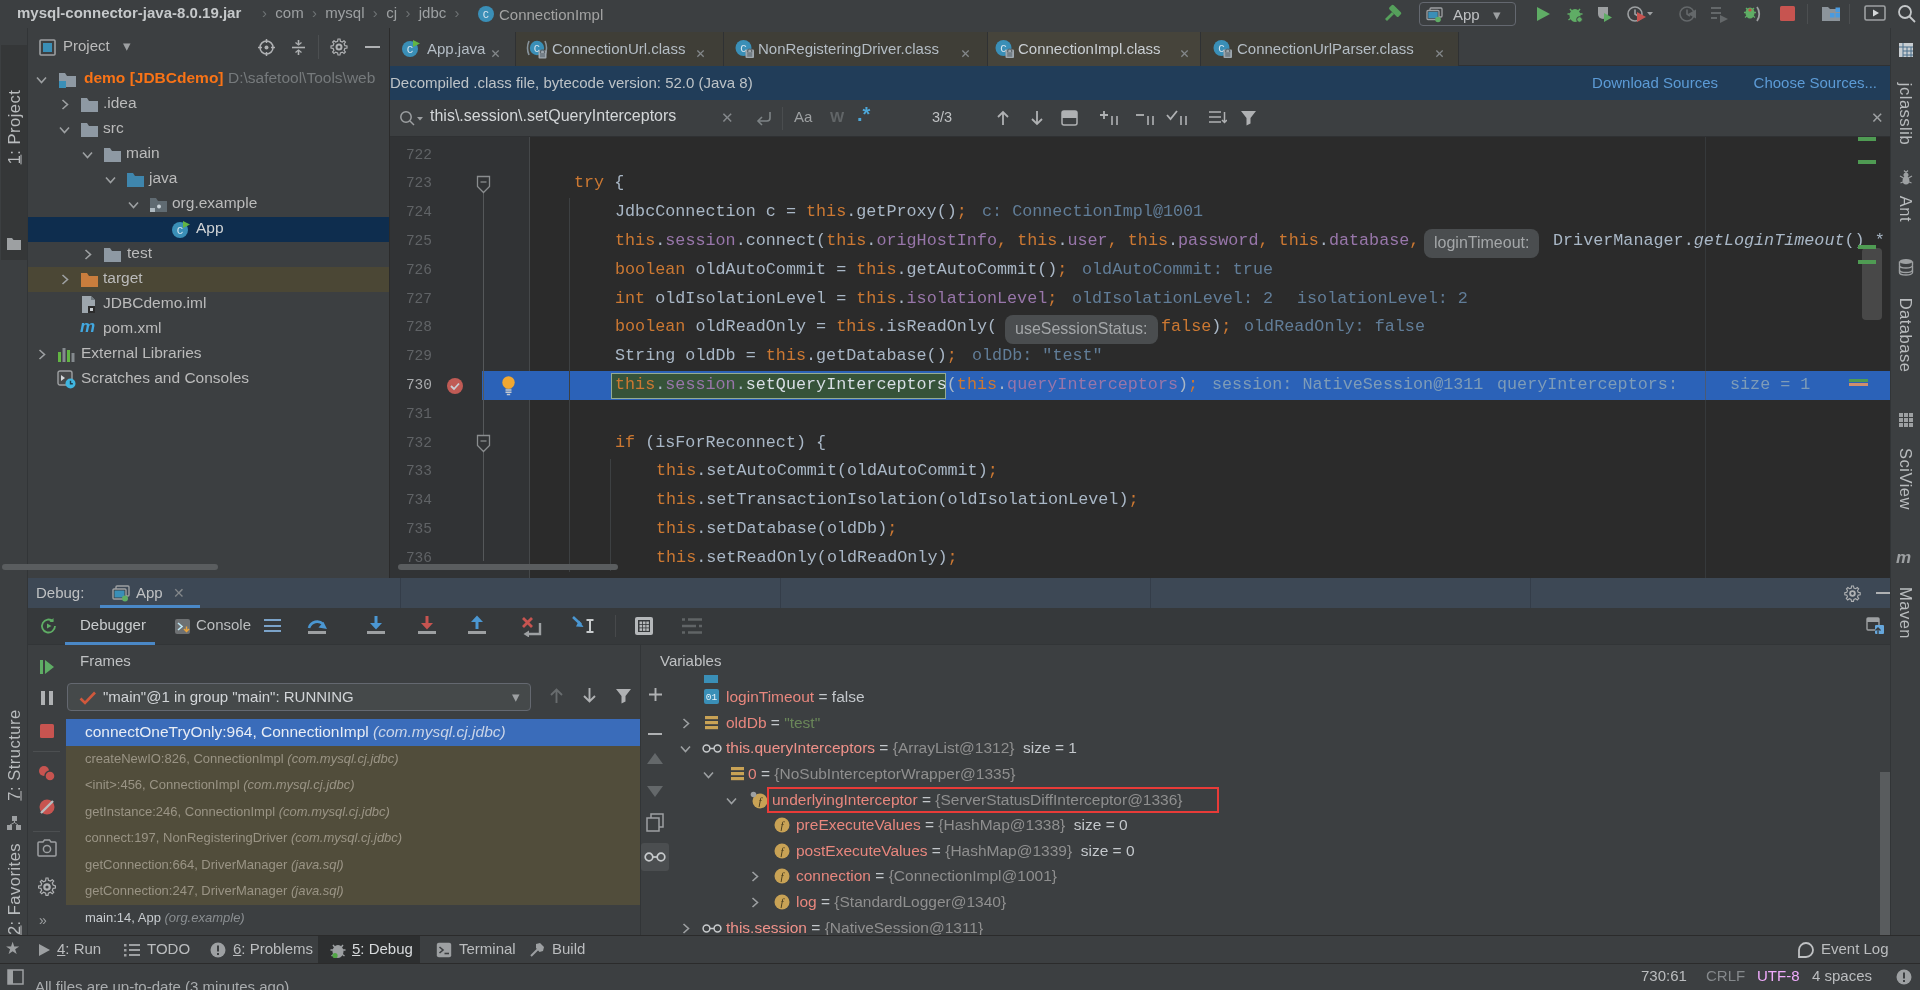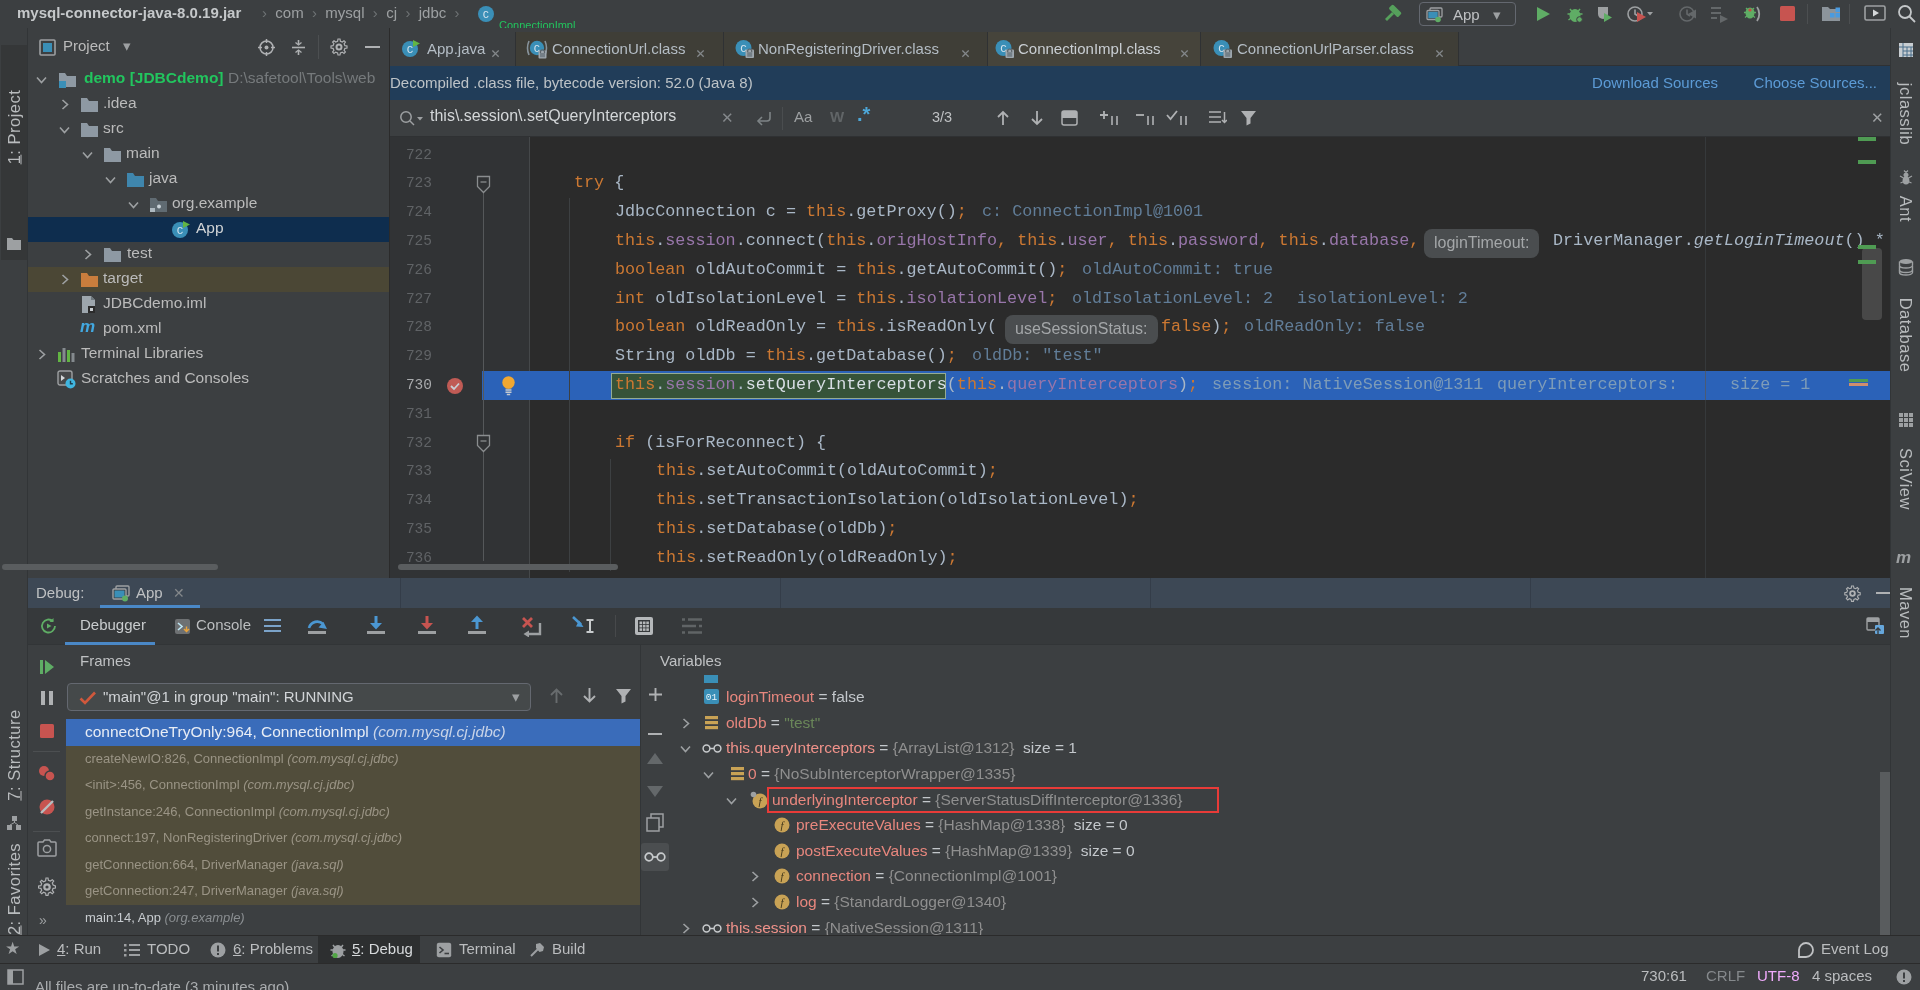--- a/index.html
+++ b/index.html
@@ -33,21 +33,21 @@
 
 <div class="abs" id="topbar" style="left:0;top:0;width:1920px;height:28px;background:#3c3f41;"></div>
 <div class="abs" style="left:17px;top:4px;font-weight:bold;color:#c5c8ca;font-size:15px">mysql-connector-java-8.0.19.jar</div>
 <div class="abs" style="left:262px;top:4px;color:#9da0a2;font-size:15px"><span style="color:#6f7375">›</span>&nbsp; com &nbsp;<span style="color:#6f7375">›</span>&nbsp; mysql &nbsp;<span style="color:#6f7375">›</span>&nbsp; cj &nbsp;<span style="color:#6f7375">›</span>&nbsp; jdbc &nbsp;<span style="color:#6f7375">›</span></div>
 <div class="abs" id="bc-icon" style="left:477px;top:5px">
     <svg width="18" height="18" viewBox="0 0 18 18">
       <circle cx="9" cy="9" r="8" fill="#3a8fb7"></circle>
       <text x="9" y="13" font-size="10.5" font-family="Liberation Mono,monospace" fill="#d6e4ee" text-anchor="middle">C</text>
     </svg>
   </div>
-<div class="abs" style="left:499px;top:19px;color:#22c55e;font-size:11px">ConnectionImpl</div>
+<div class="abs" style="left:499px;top:6px;color:#a3a3a3;font-size:15px">ConnectionImpl</div>
 <div class="abs" id="toolbar-right" style="left:1380px;top:0;width:540px;height:28px">
   <svg class="abs" style="left:2px;top:4px" width="20" height="20" viewBox="0 0 20 20">
       <g transform="rotate(45 10 10)">
         <rect x="3.5" y="2.5" width="13" height="6" rx="1.5" fill="#55a05b"></rect>
         <rect x="8.6" y="8.5" width="2.8" height="10" fill="#55a05b"></rect>
       </g>
     </svg>
   <div class="abs" style="left:39px;top:2px;width:97px;height:24px;border:1px solid #646870;border-radius:4px">
     <svg class="abs" style="left:6px;top:4px" width="17" height="16" viewBox="0 0 17 16">
         <rect x="4" y="1" width="12" height="9" rx="1" fill="none" stroke="#9da0a2" stroke-width="1.3"></rect>
@@ -196,21 +196,21 @@
   </div>
   <div id="projtree" style="position:absolute;left:-28px;top:39px;width:389px;height:511px;font-size:15.5px">
     <div class="trow" style="top:0">
       <svg class="abs" style="left:36px;top:8px" width="11" height="10" viewBox="0 0 11 10">
           <path d="M1 2.5l4.5 5L10 2.5" stroke="#9da0a2" fill="none" stroke-width="1.6"></path>
         </svg>
       <svg class="abs" style="left:58px;top:4px" width="19" height="17" viewBox="0 0 19 17">
           <path d="M1 2h6l2 3h9v11H1z" fill="#8e99a3"></path>
           <rect x="1" y="10" width="7" height="7" fill="#3a8fb7"></rect>
         </svg>
-      <span class="abs" style="left:84px;top:2px;font-weight:bold;color:#22c55e">demo [JDBCdemo]</span>
+      <span class="abs" style="left:84px;top:2px;font-weight:bold;color:#f97316">demo [JDBCdemo]</span>
       <span class="abs" style="left:228px;top:2px;color:#767a7c">D:\safetool\Tools\web</span>
     </div>
     <div class="trow" style="top:25px">
       <svg class="abs" style="left:60px;top:7px" width="10" height="11" viewBox="0 0 10 11">
           <path d="M2.5 1l5 4.5-5 4.5" stroke="#9da0a2" fill="none" stroke-width="1.6"></path>
         </svg>
       <svg class="abs" style="left:80px;top:4px" width="19" height="17" viewBox="0 0 19 17">
           <path d="M1 2h6l2 3h9v11H1z" fill="#8e99a3"></path>
         </svg>
       <span class="abs" style="left:103px;top:2px">.idea</span>
@@ -295,21 +295,21 @@
     <div class="trow" style="top:275px">
       <svg class="abs" style="left:37px;top:7px" width="10" height="11" viewBox="0 0 10 11">
           <path d="M2.5 1l5 4.5-5 4.5" stroke="#9da0a2" fill="none" stroke-width="1.6"></path>
         </svg>
       <svg class="abs" style="left:57px;top:4px" width="18" height="17" viewBox="0 0 18 17">
           <rect x="1" y="6" width="3" height="10" fill="#62b543"></rect>
           <rect x="5.5" y="2" width="3" height="14" fill="#848a8e"></rect>
           <rect x="10" y="4" width="3" height="12" fill="#62b543"></rect>
           <rect x="14.5" y="7" width="3" height="9" fill="#848a8e"></rect>
         </svg>
-      <span class="abs" style="left:81px;top:2px">Terminal Libraries</span>
+      <span class="abs" style="left:81px;top:2px">External Libraries</span>
     </div>
     <div class="trow" style="top:300px">
       <svg class="abs" style="left:57px;top:3px" width="19" height="19" viewBox="0 0 19 19">
           <rect x="1" y="1" width="14" height="14" rx="2" fill="#47494a" stroke="#9da0a2" stroke-width="1.4"></rect>
           <path d="M4 5l4 3-4 3z" fill="#d6d9db"></path>
           <circle cx="13.5" cy="13.5" r="5" fill="#40b6e0"></circle>
           <path d="M13.5 10.8v2.9h2.3" stroke="#1d3d4d" stroke-width="1.4" fill="none"></path>
         </svg>
       <span class="abs" style="left:81px;top:2px">Scratches and Consoles</span>
     </div>

